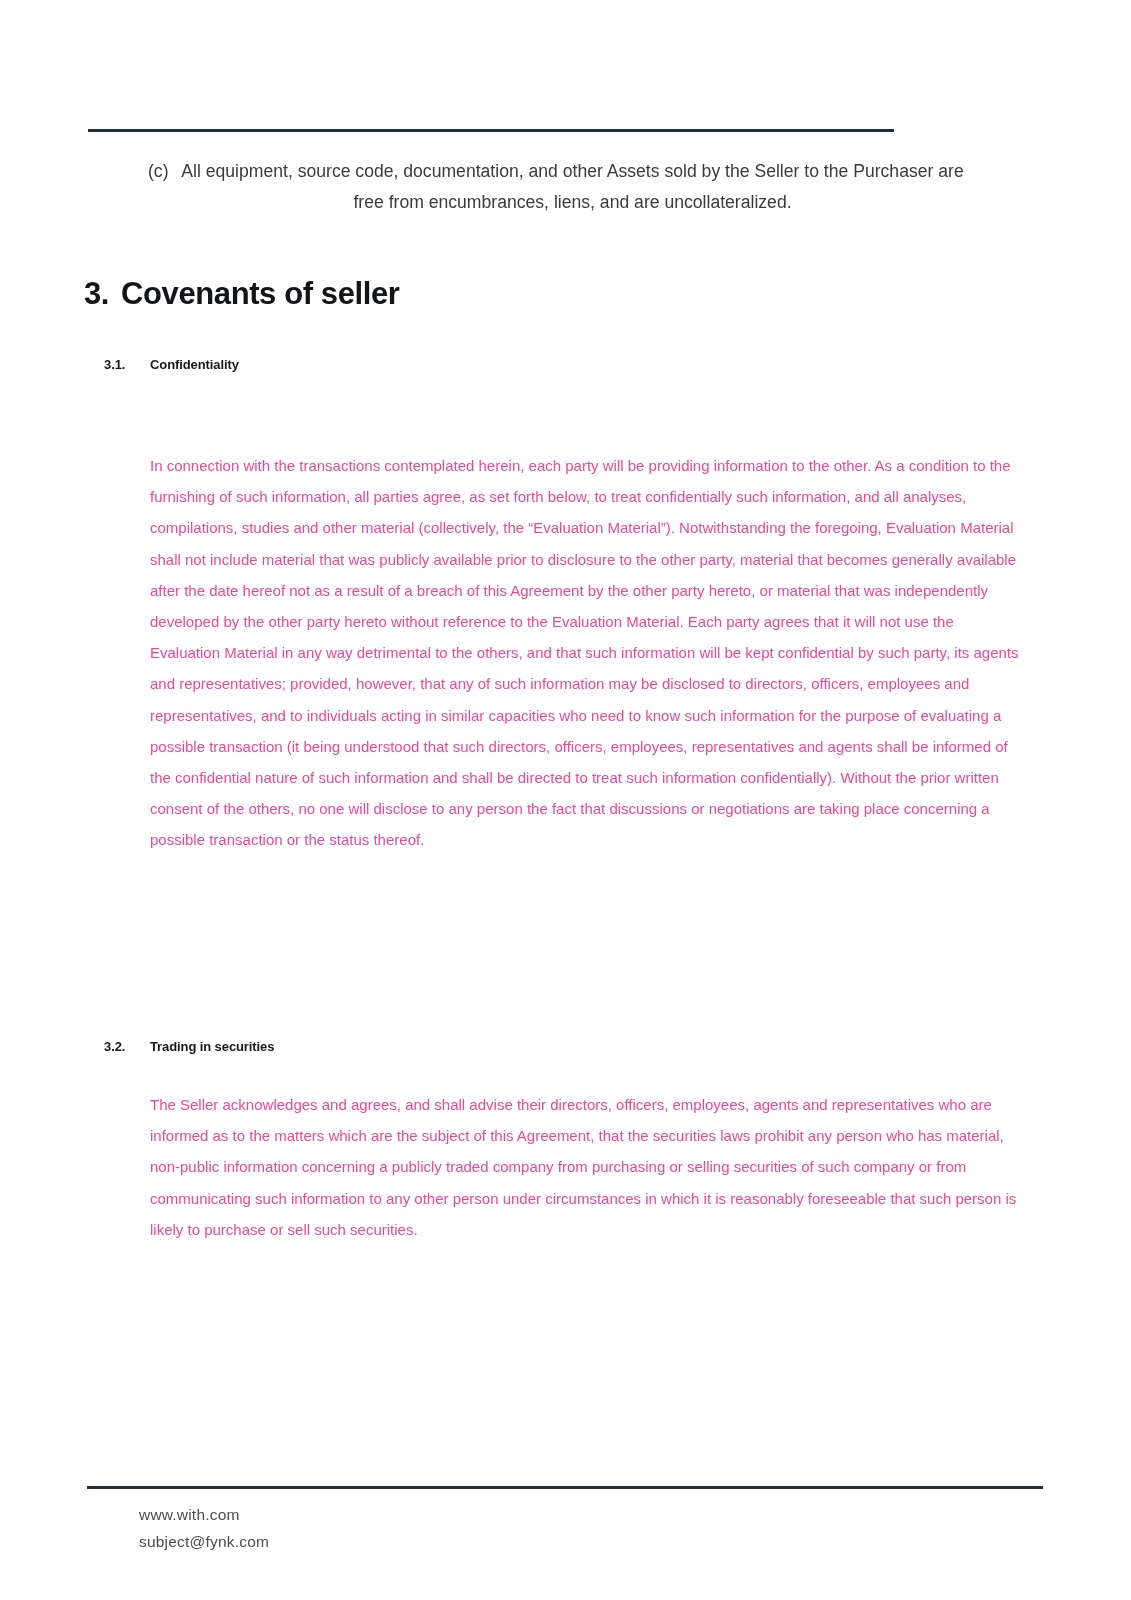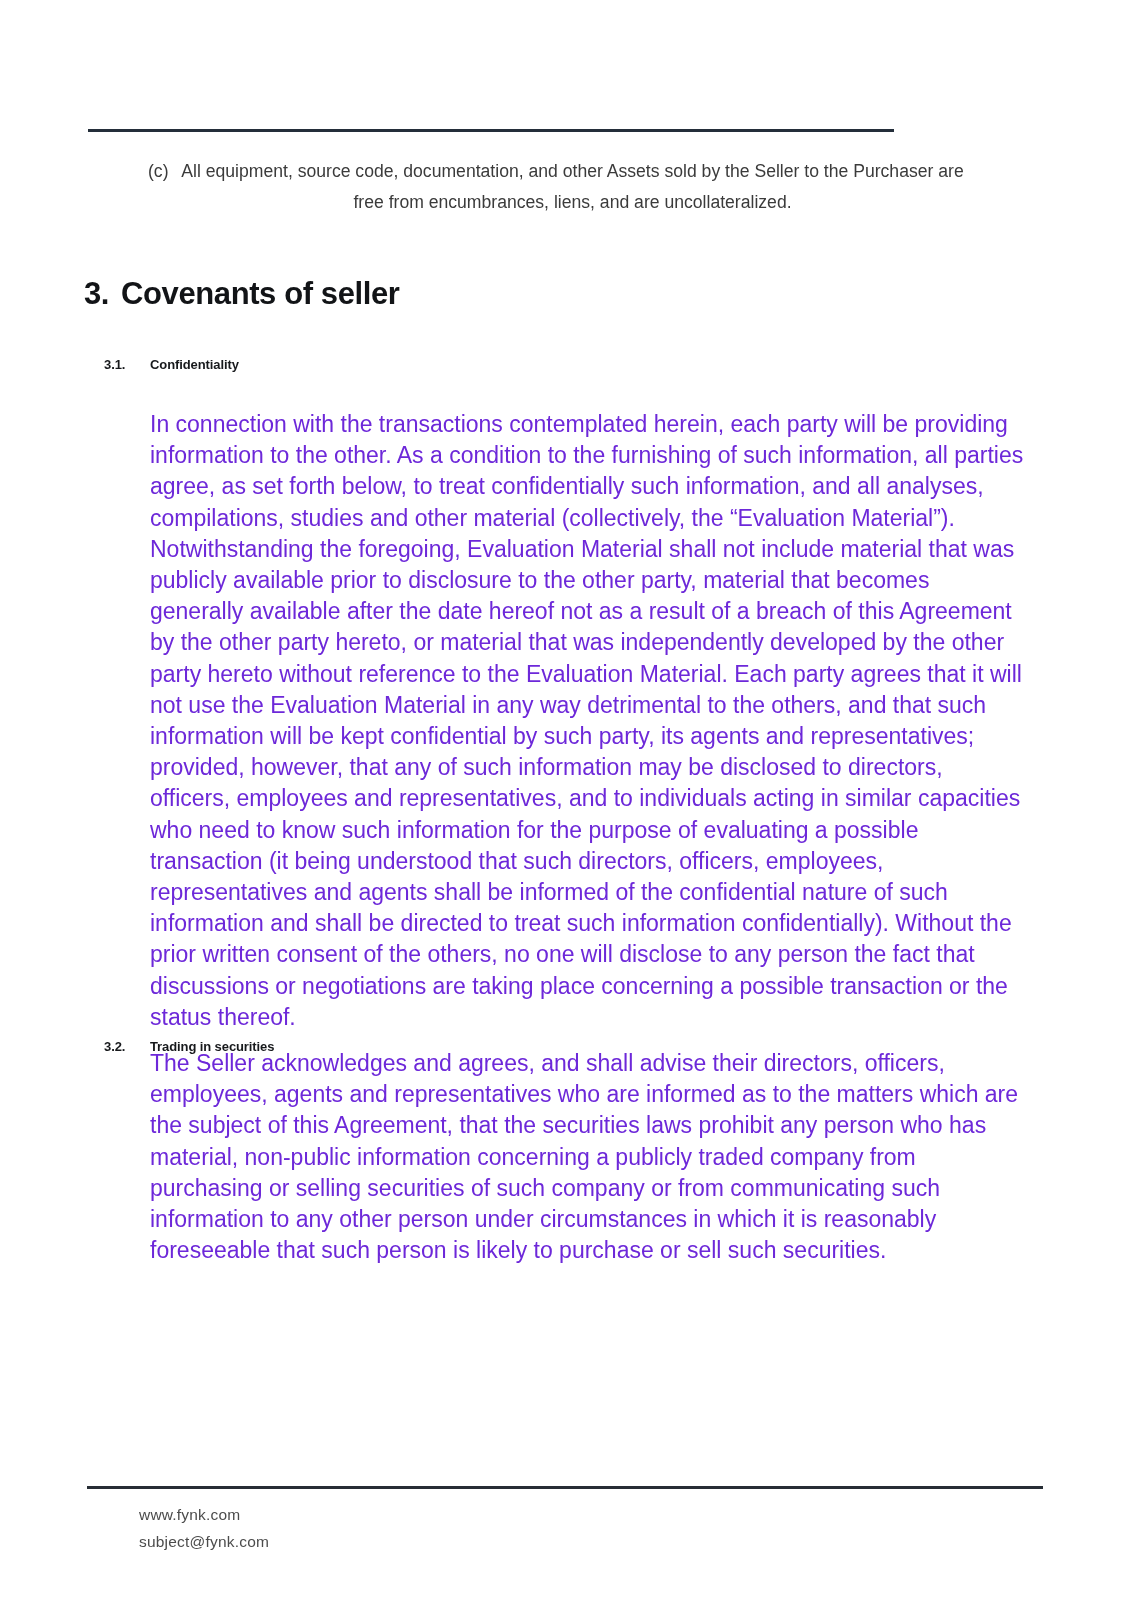--- a/index.html
+++ b/index.html
@@ -52,22 +52,23 @@
     font-size:13px; font-weight:700; color:#17191c;
     letter-spacing:-0.1px;
   }
   .subhead .num { flex:0 0 46px; }
   .subhead-1 { top:357px; }
   .subhead-2 { top:1039px; }
 
   
   .para {
     position:absolute; left:150px; width:874px;
-    font-size:23px; line-height:31.2px; color:#6d28d9;
+    font-size:15px; line-height:31.2px; color:#ec4899;
     text-align:left;
+    margin-top:41px;
   }
   .para-1 { top:409px; }
   .para-2 { top:1048px; }
 
   
   .footer-rule {
     position:absolute; left:87px; top:1486px;
     width:956px; height:3px; background:#272d35;
   }
   .footer-links {
@@ -100,17 +101,17 @@
   <p class="para para-1">In connection with the transactions contemplated herein, each party will be providing information to the other. As a condition to the furnishing of such information, all parties agree, as set forth below, to treat confidentially such information, and all analyses, compilations, studies and other material (collectively, the “Evaluation Material”). Notwithstanding the foregoing, Evaluation Material shall not include material that was publicly available prior to disclosure to the other party, material that becomes generally available after the date hereof not as a result of a breach of this Agreement by the other party hereto, or material that was independently developed by the other party hereto without reference to the Evaluation Material. Each party agrees that it will not use the Evaluation Material in any way detrimental to the others, and that such information will be kept confidential by such party, its agents and representatives; provided, however, that any of such information may be disclosed to directors, officers, employees and representatives, and to individuals acting in similar capacities who need to know such information for the purpose of evaluating a possible transaction (it being understood that such directors, officers, employees, representatives and agents shall be informed of the confidential nature of such information and shall be directed to treat such information confidentially). Without the prior written consent of the others, no one will disclose to any person the fact that discussions or negotiations are taking place concerning a possible transaction or the status thereof.</p>
 
   <div class="subhead subhead-2">
     <span class="num">3.2.</span>
     <span>Trading in securities</span>
   </div>
   <p class="para para-2">The Seller acknowledges and agrees, and shall advise their directors, officers, employees, agents and representatives who are informed as to the matters which are the subject of this Agreement, that the securities laws prohibit any person who has material, non-public information concerning a publicly traded company from purchasing or selling securities of such company or from communicating such information to any other person under circumstances in which it is reasonably foreseeable that such person is likely to purchase or sell such securities.</p>
 
   <div class="footer-rule"></div>
   <div class="footer-links">
-    <div>www.fynk.com</div>
+    <div>www.with.com</div>
     <div>subject@fynk.com</div>
   </div>
 
 </div>
 
 </body></html>

